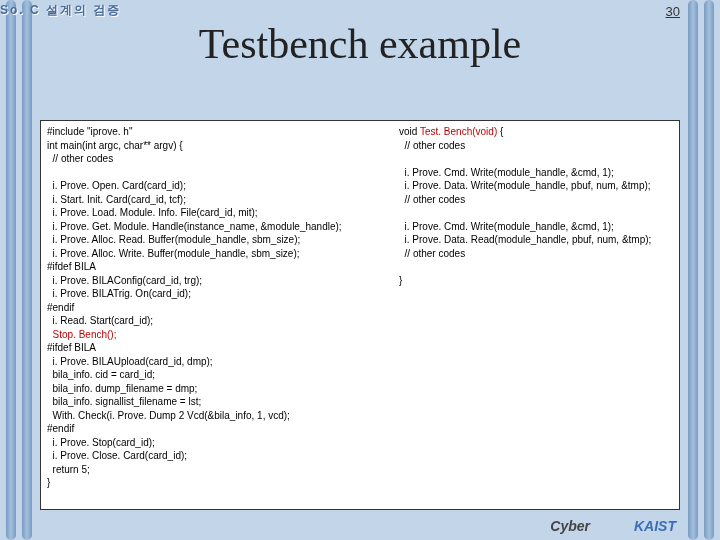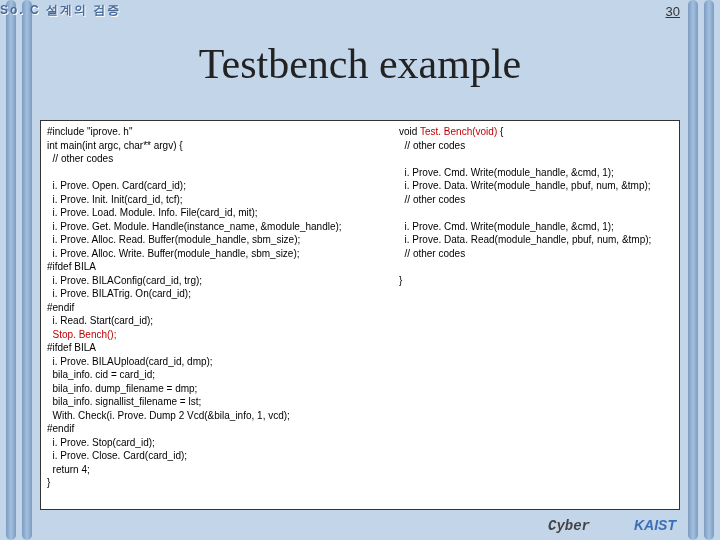--- a/index.html
+++ b/index.html
@@ -46,21 +46,20 @@
   .title {
     position: absolute;
     top: 22px;
     left: 0;
     width: 100%;
     text-align: center;
     font-family: "Times New Roman", serif;
     font-size: 42px;
     line-height: 1.05;
     color: #222;
-    margin-top: 20px;
   }
   .code-panel {
     position: absolute;
     top: 120px;
     left: 40px;
     width: 640px;
     height: 390px;
     background: #fff;
     border: 1px solid #333;
     padding: 4px 6px;
@@ -78,21 +77,21 @@
   .col-right { flex: 1; }
   .kw-red { color: #c00000; font-weight: normal; }
   .footer-logo {
     position: absolute;
     bottom: 6px;
     right: 44px;
     font-size: 14px;
     font-style: italic;
     font-weight: bold;
   }
-  .footer-logo .cyber { color: #444; font-family: Liberation Mono, monospace; }
+  .footer-logo .cyber { color: #444; }
   .footer-logo .kaist-k { color: #3a6fb7; margin-left: 44px; }
   .footer-logo .kaist-rest { color: #3a6fb7; font-style: italic; }
 </style>
 </head>
 <body>
 
 <div class="deco-bar deco-left1"></div>
 <div class="deco-bar deco-left2"></div>
 <div class="deco-bar deco-right1"></div>
 <div class="deco-bar deco-right2"></div>
@@ -104,41 +103,41 @@
 <div class="title">
   <span>Testbench example</span><br>
 </div>
 
 <div class="code-panel">
   <div class="col col-left"><span>#include "iprove. h"</span>
 <span>int main(int argc, char** argv) {</span>
 <span>  // other codes</span>
 <span></span>
 <span>  i. Prove. Open. Card(card_id);</span>
-<span>  i. Prove. Init. Init(card_id, tcf);</span>
+<span>  i. Start. Init. Card(card_id, tcf);</span>
 <span>  i. Prove. Load. Module. Info. File(card_id, mit);</span>
 <span>  i. Prove. Get. Module. Handle(instance_name, &amp;module_handle);</span>
 <span>  i. Prove. Alloc. Read. Buffer(module_handle, sbm_size);</span>
 <span>  i. Prove. Alloc. Write. Buffer(module_handle, sbm_size);</span>
 <span>#ifdef BILA</span>
 <span>  i. Prove. BILAConfig(card_id, trg);</span>
 <span>  i. Prove. BILATrig. On(card_id);</span>
 <span>#endif</span>
 <span>  i. Read. Start(card_id);</span>
 <span class="kw-red">  Stop. Bench();</span>
 <span>#ifdef BILA</span>
 <span>  i. Prove. BILAUpload(card_id, dmp);</span>
 <span>  bila_info. cid = card_id;</span>
 <span>  bila_info. dump_filename = dmp;</span>
 <span>  bila_info. signallist_filename = lst;</span>
 <span>  With. Check(i. Prove. Dump 2 Vcd(&amp;bila_info, 1, vcd);</span>
 <span>#endif</span>
 <span>  i. Prove. Stop(card_id);</span>
 <span>  i. Prove. Close. Card(card_id);</span>
-<span>  return 4;</span>
+<span>  return 5;</span>
 <span>}</span></div>
   <div class="col col-right"><span>void </span><span class="kw-red">Test. Bench(void)</span><span> {</span>
 <span>  // other codes</span>
 <span></span>
 <span>  i. Prove. Cmd. Write(module_handle, &amp;cmd, 1);</span>
 <span>  i. Prove. Data. Write(module_handle, pbuf, num, &amp;tmp);</span>
 <span>  // other codes</span>
 <span></span>
 <span>  i. Prove. Cmd. Write(module_handle, &amp;cmd, 1);</span>
 <span>  i. Prove. Data. Read(module_handle, pbuf, num, &amp;tmp);</span>

